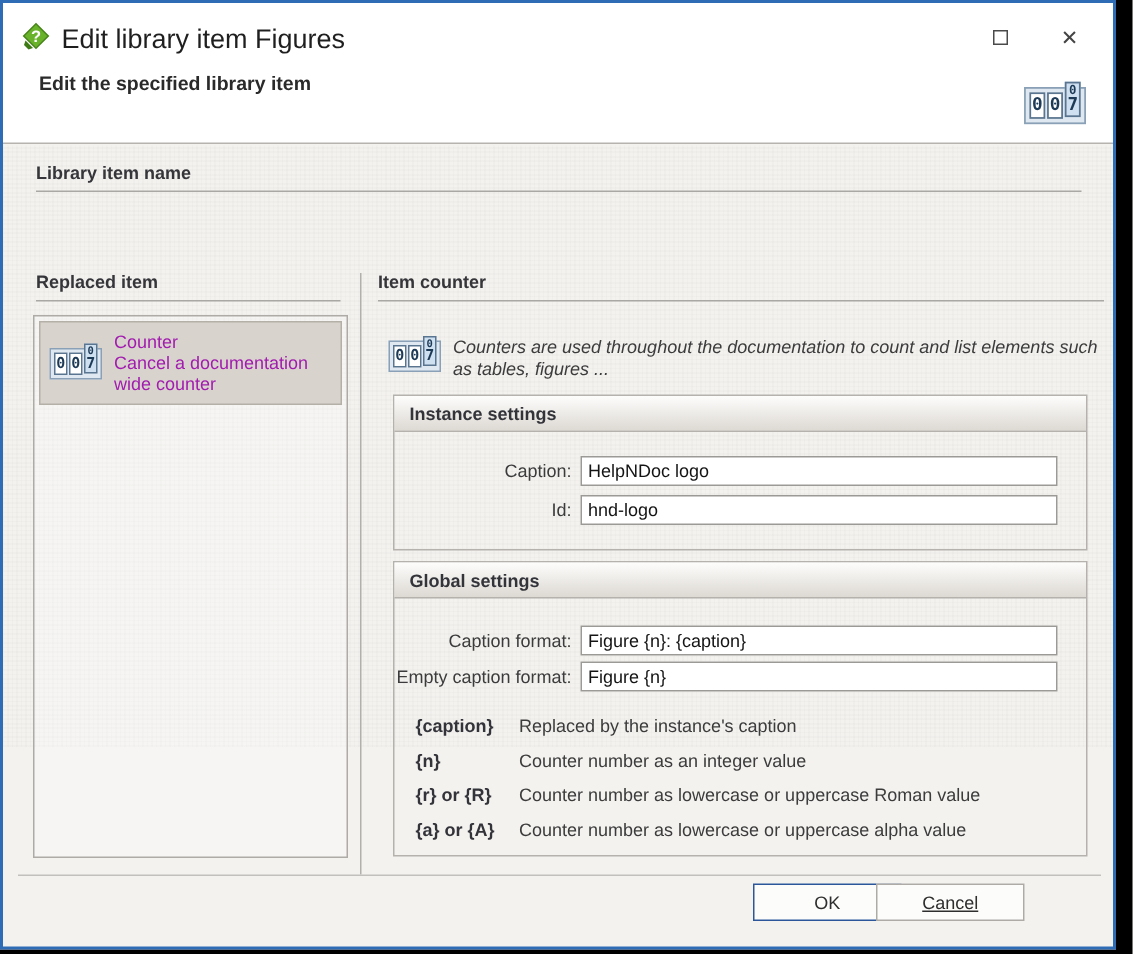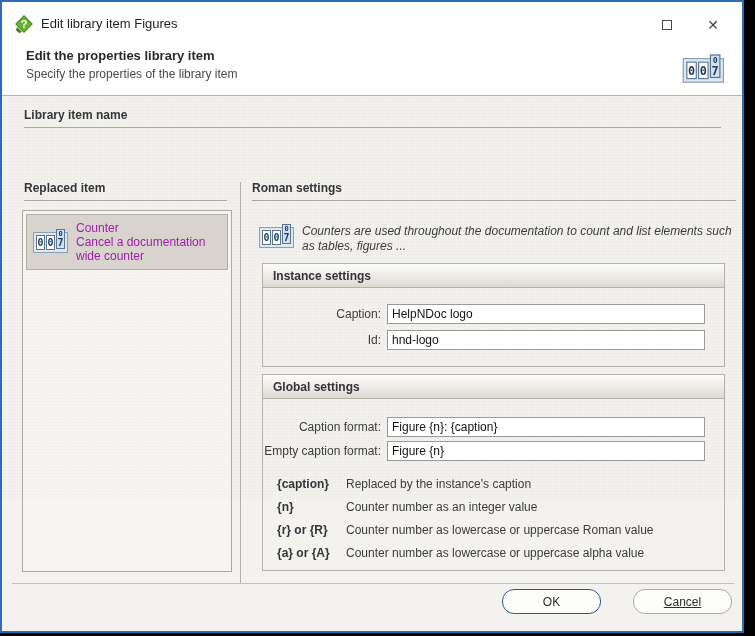--- a/index.html
+++ b/index.html
@@ -12,21 +12,21 @@
   }
   .dialog {
     position:absolute; left:0; top:0; width:744px; height:633px;
     border:2px solid #2e6db5; background:#f3f2ef;
   }
   
   .whitezone { position:absolute; left:0; top:0; width:100%; height:94px;
     background:#fff; border-bottom:1px solid #b6b3af; }
   .titlebar { position:absolute; left:0; top:0; width:100%; height:42px; }
   .app-logo { position:absolute; left:12px; top:12px; width:20px; height:20px; }
-  .win-title { position:absolute; left:39px; top:14px; font-size:13px; color:#1f1f1f; }
+  .win-title { position:absolute; left:39px; top:14px; font-size:18px; color:#1f1f1f; }
   .winbtn { position:absolute; top:11px; width:30px; height:24px; display:flex;
     align-items:center; justify-content:center; color:#444; cursor:default; }
   .btn-max { right:60px; }
   .btn-max .sq { width:10px; height:10px; border:1px solid #4a4a4a; display:block; }
   .btn-close { right:14px; font-size:14px; }
   .hdr-title { position:absolute; left:24px; top:46px; font-weight:bold; font-size:13px; color:#2a2a2a; }
   .hdr-sub   { position:absolute; left:24px; top:65px; font-size:12px; color:#4a4a4a; }
   .hdr-cicon { position:absolute; right:18px; top:56px; }
 
   
@@ -93,23 +93,23 @@
   .grp-global  .frow.r2 { top:66px; }
 
   .legend { position:absolute; left:14px; top:102px; display:grid;
     grid-template-columns:69px auto; row-gap:9px; column-gap:0; }
   .legend .tok { font-weight:bold; color:#33333a; }
   .legend .dsc { color:#3c3c3c; }
 
   
   .footer-sep { position:absolute; left:10px; top:486px; width:722px; height:1px; background:#c2c0bc; }
   .pushbtn { position:absolute; top:492px; height:25px; width:99px;
-    background:#fcfcfb; font-family:inherit; font-size:12px; color:#2e2e2e; cursor:default;border-radius:12px; }
+    background:#fcfcfb; font-family:inherit; font-size:12px; color:#2e2e2e; cursor:default; }
   .btn-ok { left:500px; border:1px solid #2b579a; }
-  .btn-cancel { left:631px; border:1px solid #aeaba6;text-decoration:underline; }
+  .btn-cancel { left:582px; border:1px solid #aeaba6;text-decoration:underline; }
 </style>
 </head>
 <body>
 
 <div class="dialog">
 
   <div class="whitezone">
 
     <div class="titlebar">
       <span class="app-logo">
@@ -119,39 +119,38 @@
           <text x="10" y="14" text-anchor="middle" font-size="11" font-weight="bold" fill="#ffffff" font-family="Liberation Sans, sans-serif">?</text>
         </svg>
       </span>
       <span class="win-title">Edit library item Figures</span>
       <span class="winbtn btn-max">
           <span class="sq"></span>
         </span>
       <span class="winbtn btn-close">✕</span>
     </div>
 
-    <div class="hdr-title">Edit the properties library item</div>
-    <div class="hdr-sub">Specify the properties of the library item</div>
+    <div class="hdr-title">Edit the specified library item</div>
 
     <span class="cicon lg hdr-cicon">
       <span class="cell">0</span>
       <span class="cell">0</span>
       <span class="cell roll">
         <span class="r-top">0</span>
         <span class="r-bot">7</span>
       </span>
     </span>
   </div>
 
   <div class="bodyzone">
 
     <div class="sect-label lbl-name">Library item name</div>
 
     <div class="sect-label lbl-customize">Replaced item</div>
-    <div class="sect-label lbl-itemset">Roman settings</div>
+    <div class="sect-label lbl-itemset">Item counter</div>
 
     <div class="listbox">
       <div class="list-item">
         <span class="cicon">
           <span class="cell">0</span>
           <span class="cell">0</span>
           <span class="cell roll">
             <span class="r-top">0</span>
             <span class="r-bot">7</span>
           </span>

